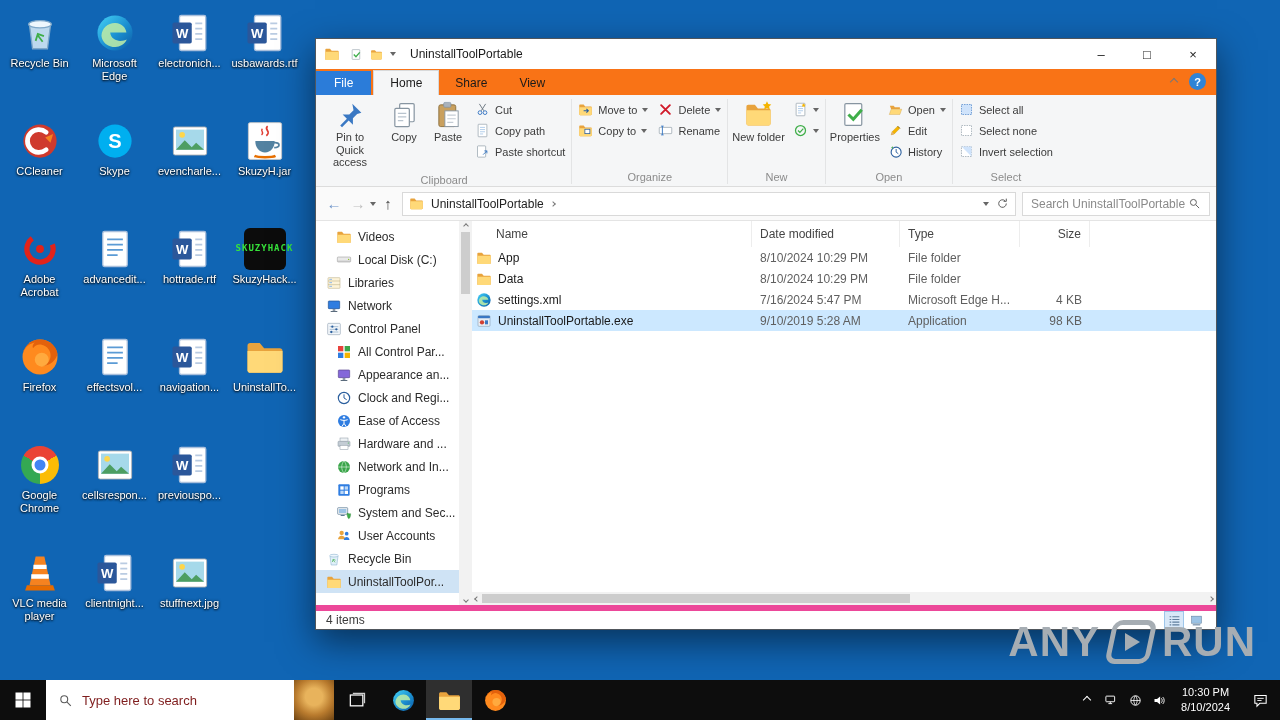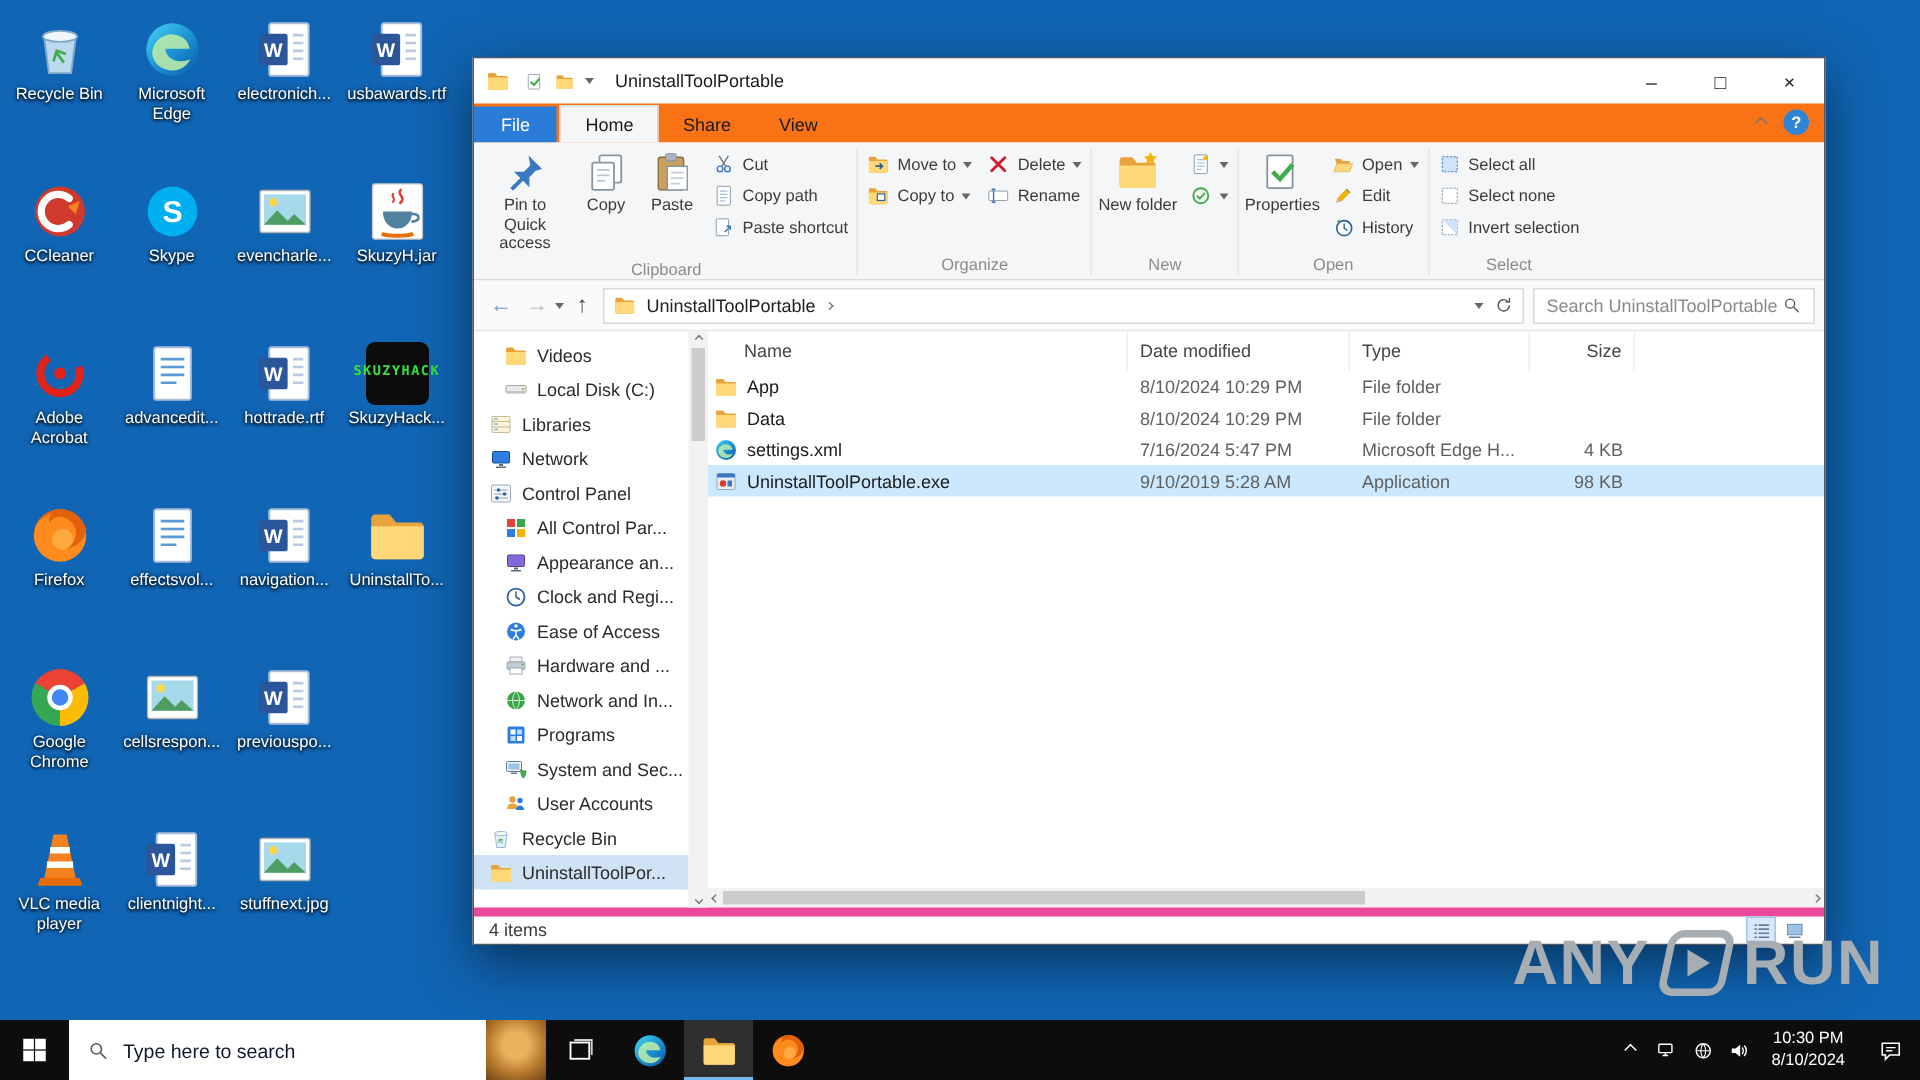--- a/index.html
+++ b/index.html
@@ -99,21 +99,21 @@
   .wm{position:absolute;right:24px;bottom:54px;display:flex;align-items:center;gap:9px;font-size:42px;font-weight:700;color:#a6adb3;letter-spacing:1px;z-index:30}
   .wm-logo{width:44px;height:44px;border:5px solid #a6adb3;border-radius:10px;transform:skewX(-12deg);display:flex;align-items:center;justify-content:center}
   .wm-play{width:0;height:0;border-top:9px solid transparent;border-bottom:9px solid transparent;border-left:15px solid #a6adb3;transform:skewX(12deg);margin-left:3px}
 
   
   .taskbar{position:absolute;left:0;bottom:0;width:1280px;height:40px;background:#0d0d0d;display:flex;align-items:stretch;color:#fff;z-index:50}
   .tb-btn{width:46px;display:flex;align-items:center;justify-content:center}
   .tb-btn svg{width:20px;height:20px}
   .tb-btn.appico svg{width:25px;height:25px}
   .tb-btn.active{background:rgba(255,255,255,.14);box-shadow:inset 0 -2px 0 #76b9ed}
-  .tb-search{width:318px;background:#fff;display:flex;align-items:center;gap:9px;padding:0 12px;color:#0f172a;font-size:13px;position:relative}
+  .tb-search{width:288px;background:#fff;display:flex;align-items:center;gap:9px;padding:0 12px;color:#7f1d1d;font-size:13px;position:relative}
   .tb-search svg{width:15px;height:15px}
   .lion{position:absolute;right:0;top:0;width:40px;height:40px;background:radial-gradient(circle at 50% 42%,#e8b35c 0 28%,#b97b2e 60%,#6e4413 100%)}
   .tray{margin-left:auto;display:flex;align-items:center}
   .tray-ic{width:24px;height:40px;display:flex;align-items:center;justify-content:center}
   .tray-ic svg{width:15px;height:15px}
   .tray .chev{border-color:#fff}
   .clock{display:flex;flex-direction:column;align-items:center;justify-content:center;font-size:11px;line-height:1.4;padding:0 10px}
   .action{width:40px;display:flex;align-items:center;justify-content:center}
   .action svg{width:17px;height:17px}
 </style>

